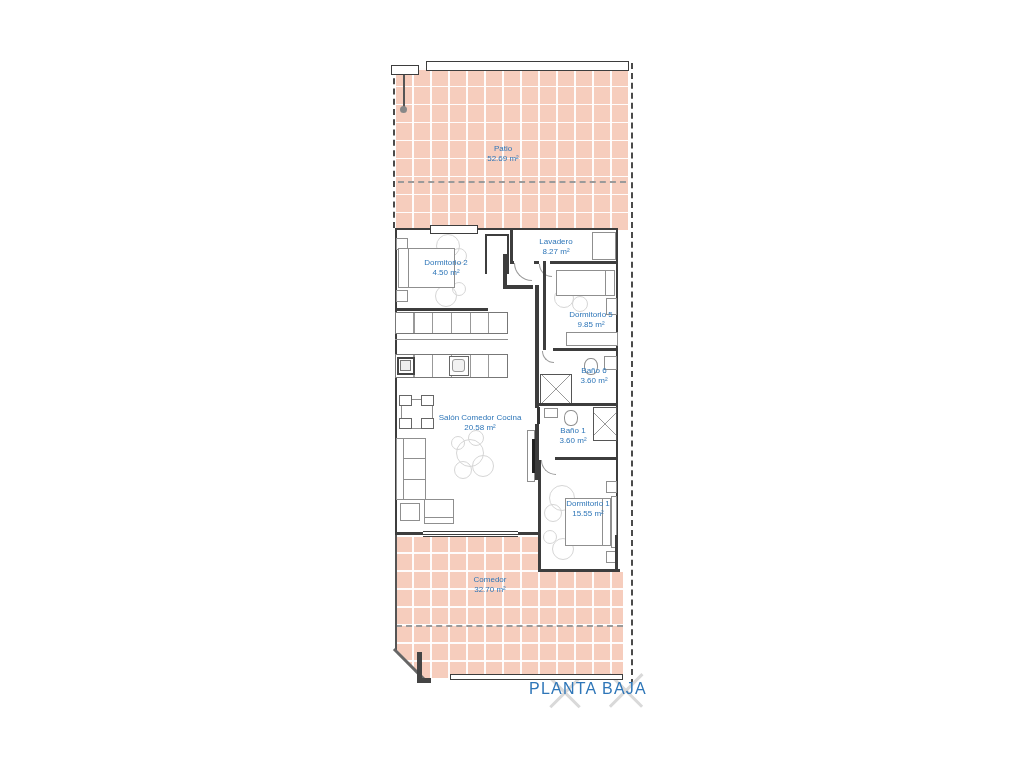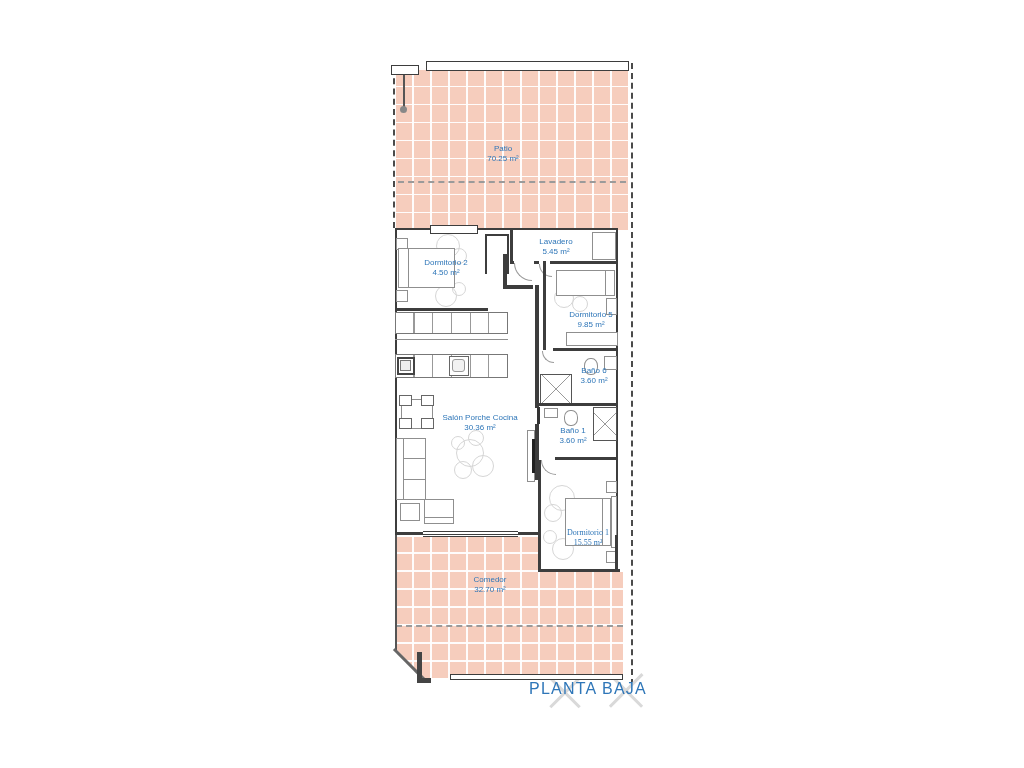--- a/index.html
+++ b/index.html
@@ -171,47 +171,47 @@
         <div class="xline l2"></div>
     </div>
     <div class="a xwrap" style="left:215px;top:608px;width:46px;height:46px;">
       <div class="xline l1"></div>
         <div class="xline l2"></div>
     </div>
     <div id="plan-title" class="a" style="left:140px;top:622px;width:120px;">PLANTA BAJA</div>
 
     <div class="a room-label" style="left:60px;top:86px;width:110px;">
       <div class="rl-name">Patio</div>
-      <div class="rl-area">70.25 m²</div>
+      <div class="rl-area">52.69 m²</div>
     </div>
     <div class="a room-label" style="left:16px;top:200px;width:84px;">
       <div class="rl-name">Dormitorio 2</div>
       <div class="rl-area">4.50 m²</div>
     </div>
     <div class="a room-label" style="left:126px;top:179px;width:84px;">
       <div class="rl-name">Lavadero</div>
-      <div class="rl-area">5.45 m²</div>
+      <div class="rl-area">8.27 m²</div>
     </div>
     <div class="a room-label" style="left:161px;top:252px;width:84px;">
       <div class="rl-name">Dormitorio 5</div>
       <div class="rl-area">9.85 m²</div>
     </div>
     <div class="a room-label" style="left:164px;top:308px;width:84px;">
       <div class="rl-name">Baño 6</div>
       <div class="rl-area">3.60 m²</div>
     </div>
     <div class="a room-label" style="left:143px;top:368px;width:84px;">
       <div class="rl-name">Baño 1</div>
       <div class="rl-area">3.60 m²</div>
     </div>
     <div class="a room-label" style="left:37px;top:355px;width:110px;">
-      <div class="rl-name">Salón Porche Cocina</div>
-      <div class="rl-area">30.36 m²</div>
-    </div>
-    <div class="a room-label" style="left:158px;top:470px;width:84px;font-family:Liberation Serif, serif;">
+      <div class="rl-name">Salón Comedor Cocina</div>
+      <div class="rl-area">20.58 m²</div>
+    </div>
+    <div class="a room-label" style="left:158px;top:441px;width:84px;">
       <div class="rl-name">Dormitorio 1</div>
       <div class="rl-area">15.55 m²</div>
     </div>
     <div class="a room-label" style="left:60px;top:517px;width:84px;">
       <div class="rl-name">Comedor</div>
       <div class="rl-area">32.70 m²</div>
     </div>
 
   </div>
 </div>

